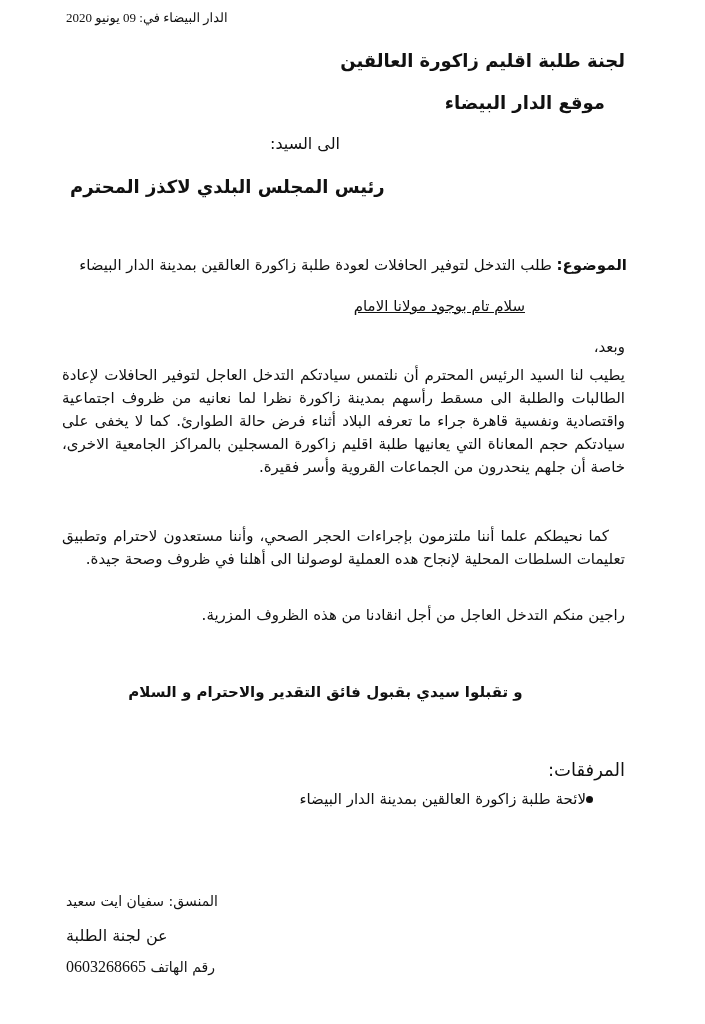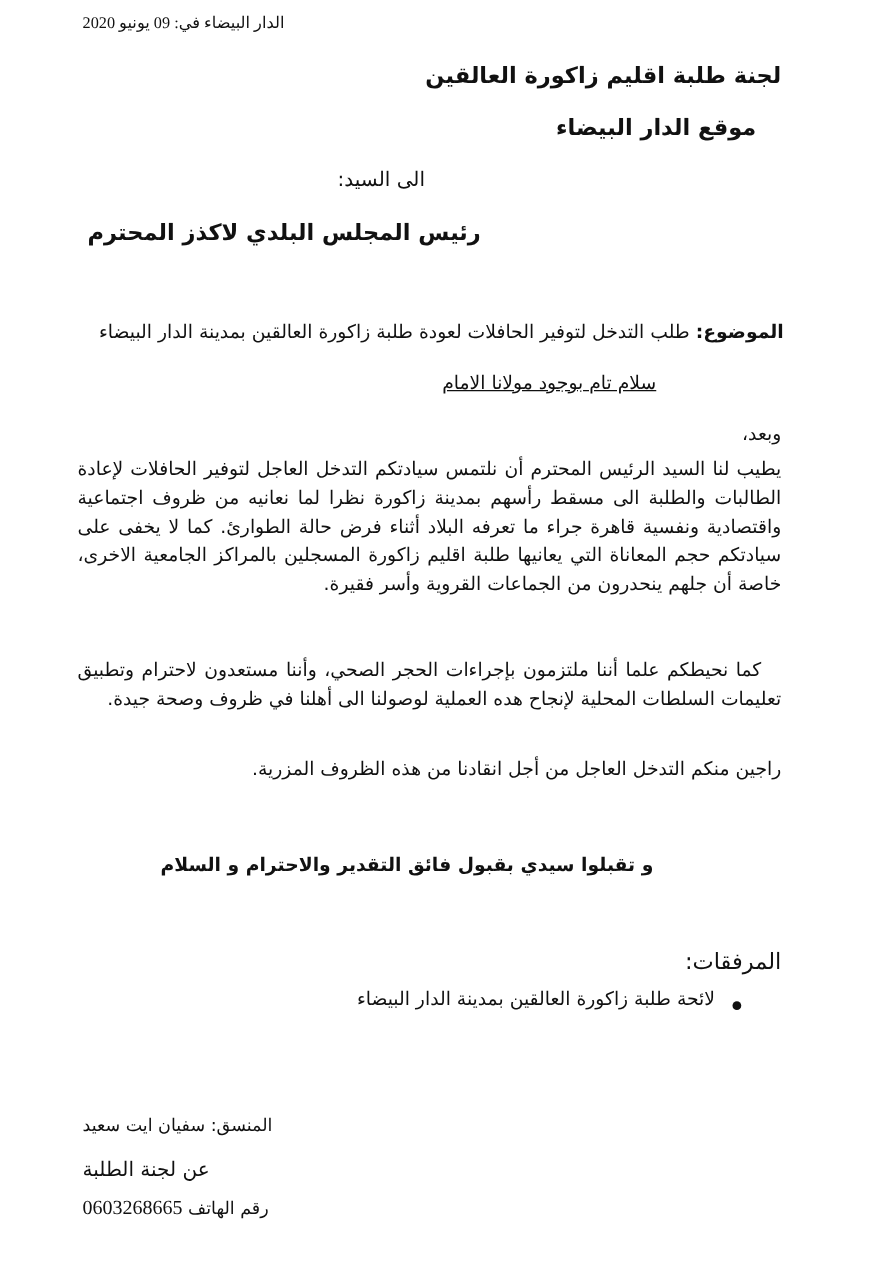--- a/index.html
+++ b/index.html
@@ -16,21 +16,21 @@
   .greeting { right: 180px; top: 297px; font-size: 15px; text-decoration: underline; }
   .wabad { right: 80px; top: 338px; font-size: 15px; }
   .para { position: absolute; left: 62px; right: 80px; direction: rtl;
           text-align: justify; text-align-last: right; font-size: 15px; line-height: 23px; }
   .p1 { top: 364px; }
   .p2 { top: 513px; text-indent: 16px; margin-top: 12px; }
   .p3 { top: 604px; }
   .closing { left: 0; right: 0; text-align: center; top: 683px; font-size: 15px; font-weight: bold; padding-right: 54px; }
   .attach-label { right: 80px; top: 759px; font-size: 18px; }
   .attach-list { position: absolute; right: 112px; top: 790px; margin: 0; padding: 0; list-style: none; direction: rtl; font-size: 15px; }
-  .attach-list li { display: flex; align-items: flex-end; gap: 14px; }
+  .attach-list li { display: flex; align-items: center; }
   .bullet { width: 7px; height: 7px; border-radius: 50%; background: #111; display: inline-block; }
   .coord { left: 66px; top: 893px; font-size: 14px; }
   .onbehalf { left: 66px; top: 926px; font-size: 16px; }
   .phone { left: 66px; top: 958px; font-size: 14px; }
   .phone .num { font-family: "Liberation Serif", "DejaVu Serif", serif; font-size: 16px; text-align: right; }
 </style>
 </head>
 <body>
 
 <div>

